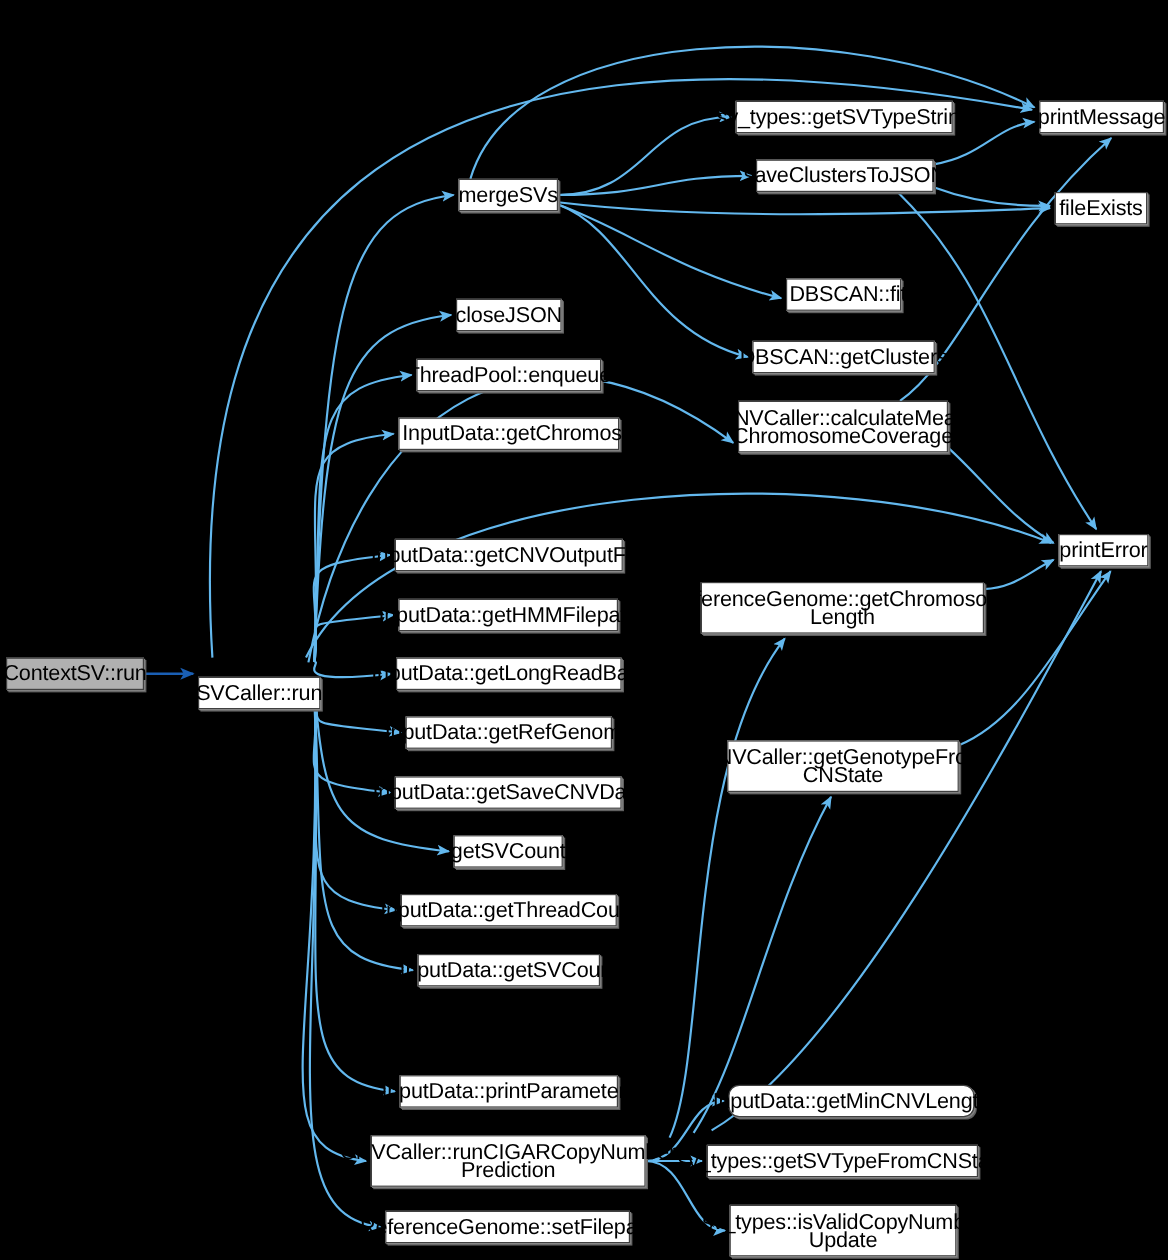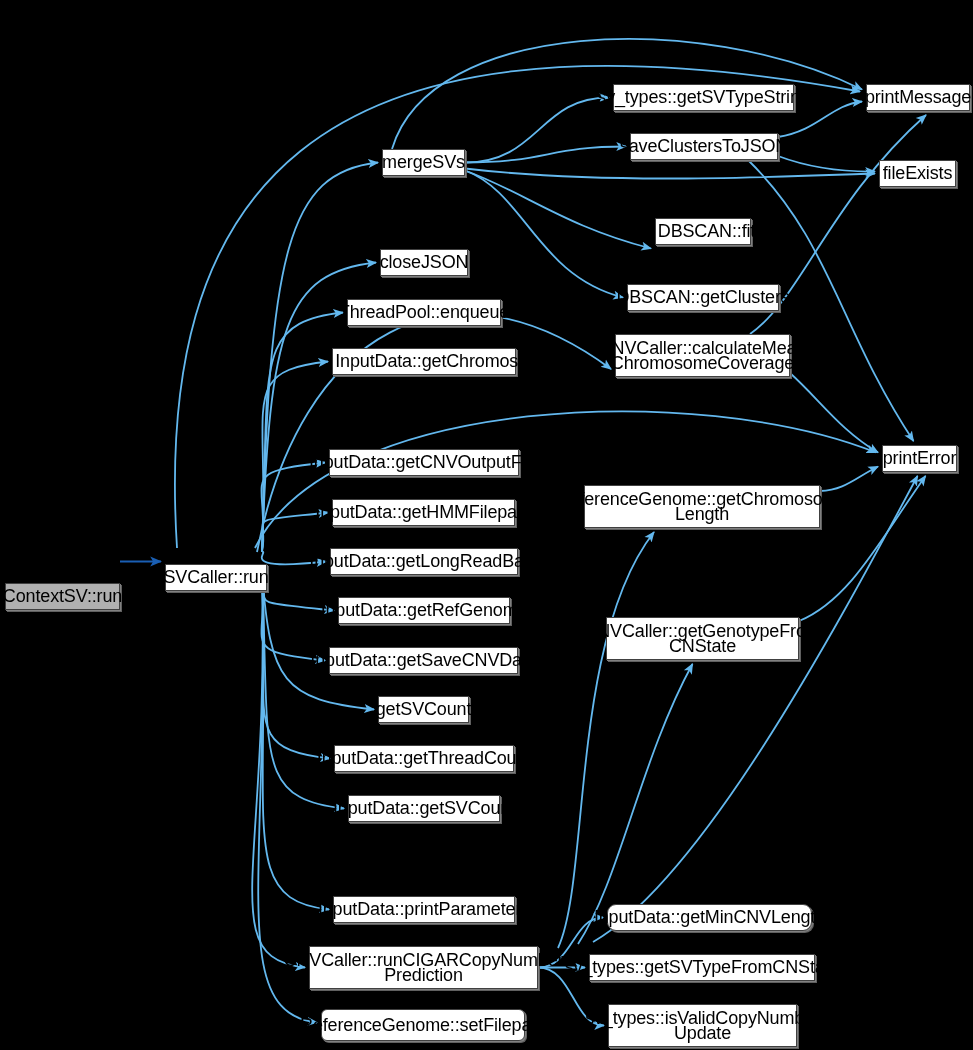--- a/index.html
+++ b/index.html
@@ -36,21 +36,20 @@
     color: #000000;
     font-size: 18px;
     line-height: 15px;
     letter-spacing: -0.15px;
     white-space: pre-line;
     z-index: 2;
   }
   .node.root {
     background: #b0b0b0;
     border: 1px solid #404040;
-    margin-top: 35px;
   }
 </style>
 </head>
 <body>
 
 <div id="graph">
   <svg id="edge-layer" viewBox="0 0 973 1050" width="973" height="1050">
       <defs>
         <marker id="ah" viewBox="0 0 10 10" refX="9" refY="5" markerWidth="6" markerHeight="6" orient="auto-start-reverse">
           <path d="M0,0.8 L10,5 L0,9.2 L2.4,5 Z" fill="#63b8ee"></path>
@@ -109,24 +108,24 @@
       <div class="node" style="left: 332px; top: 499px; width: 183px; height: 27px;">InputData::getHMMFilepath</div>
       <div class="node" style="left: 330px; top: 548px; width: 188px; height: 27px;">InputData::getLongReadBam</div>
       <div class="node" style="left: 338px; top: 597px; width: 172px; height: 27px;">InputData::getRefGenome</div>
       <div class="node" style="left: 329px; top: 647px; width: 189px; height: 27px;">InputData::getSaveCNVData</div>
       <div class="node" style="left: 378px; top: 696px; width: 91px; height: 27px;">getSVCount</div>
       <div class="node" style="left: 334px; top: 745px; width: 180px; height: 27px;">InputData::getThreadCount</div>
       <div class="node" style="left: 348px; top: 795px; width: 152px; height: 27px;">InputData::getSVCount</div>
       <div class="node" style="left: 333px; top: 896px; width: 182px; height: 27px;">InputData::printParameters</div>
       <div class="node" style="left: 309px; top: 946px; width: 229px; height: 43px;">CNVCaller::runCIGARCopyNumber
 Prediction</div>
-      <div class="node" style="left: 321px; top: 1009px; width: 204px; height: 32px; border-radius: 6px;">ReferenceGenome::setFilepath</div>
+      <div class="node" style="left: 321px; top: 1009px; width: 204px; height: 27px;">ReferenceGenome::setFilepath</div>
       <div class="node" style="left: 613px; top: 84px; width: 181px; height: 27px;">sv_types::getSVTypeString</div>
       <div class="node" style="left: 630px; top: 133px; width: 148px; height: 27px;">saveClustersToJSON</div>
-      <div class="node" style="left: 655px; top: 218px; width: 96px; height: 27px; padding-left: 7px;">DBSCAN::fit</div>
+      <div class="node" style="left: 655px; top: 232px; width: 96px; height: 27px; padding-left: 7px;">DBSCAN::fit</div>
       <div class="node" style="left: 627px; top: 284px; width: 152px; height: 27px;">DBSCAN::getClusters</div>
       <div class="node" style="left: 615px; top: 334px; width: 175px; height: 43px;">CNVCaller::calculateMean
 ChromosomeCoverage</div>
       <div class="node" style="left: 584px; top: 485px; width: 236px; height: 43px;">ReferenceGenome::getChromosome
 Length</div>
       <div class="node" style="left: 606px; top: 617px; width: 193px; height: 43px;">CNVCaller::getGenotypeFrom
 CNState</div>
       <div class="node" style="left: 607px; top: 904px; width: 205px; height: 27px; border-radius: 9px;">InputData::getMinCNVLength</div>
       <div class="node" style="left: 589px; top: 954px; width: 226px; height: 27px;">sv_types::getSVTypeFromCNState</div>
       <div class="node" style="left: 608px; top: 1004px; width: 189px; height: 43px;">sv_types::isValidCopyNumber

